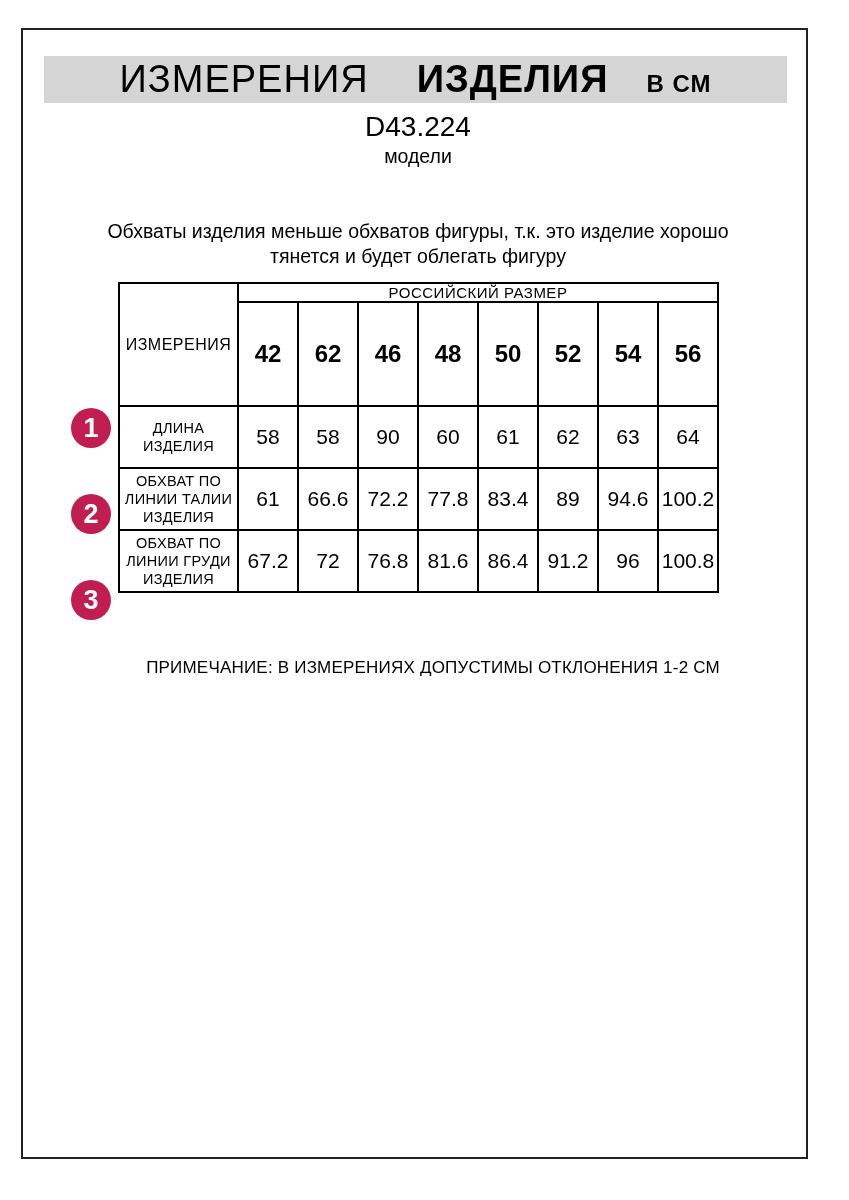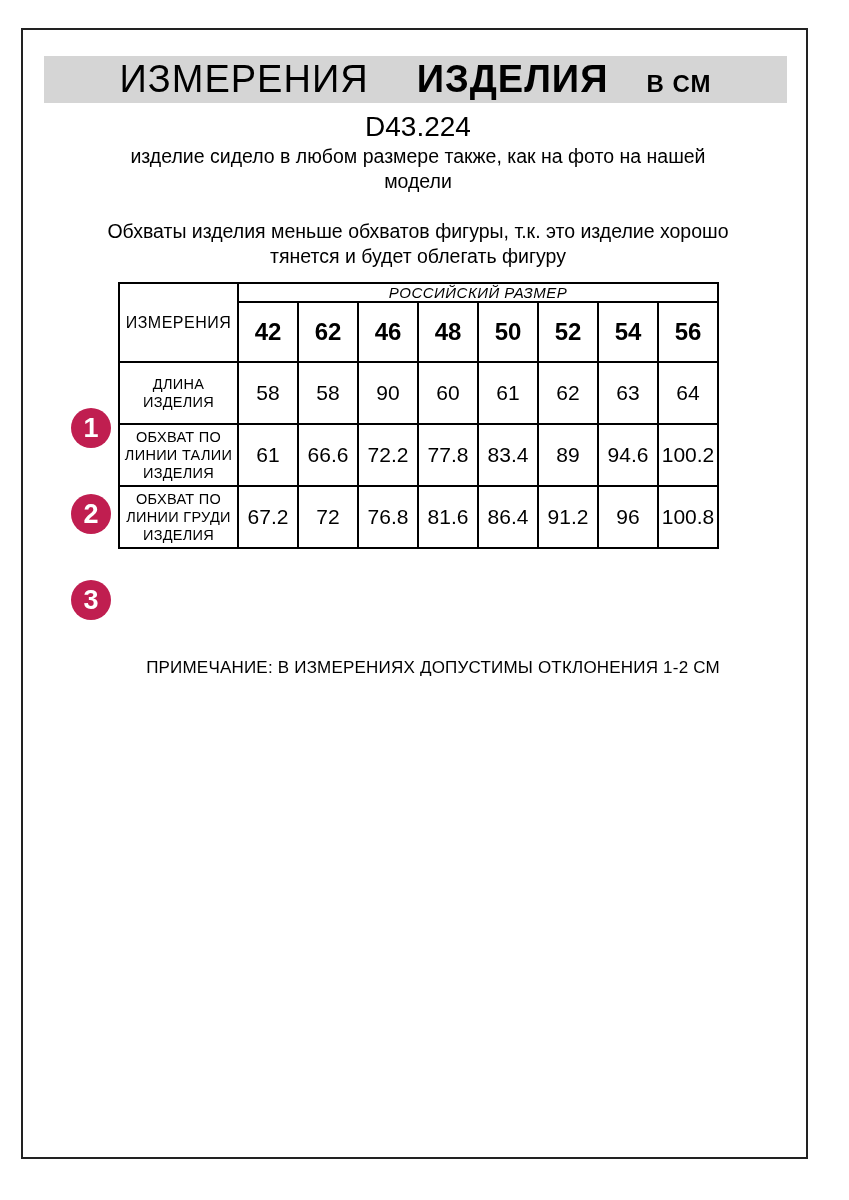--- a/index.html
+++ b/index.html
@@ -71,32 +71,31 @@
   .size-table td, .size-table th {
     border: 2px solid #000;
     text-align: center;
     vertical-align: middle;
     padding: 0;
     background: #fff;
   }
   .col-label { width: 119px; }
   .col-size  { width: 60px; }
   .row-group-header { height: 18px; }
-  .row-sizes { height: 60px; padding-left: 24px; }
+  .row-sizes { height: 104px; padding-left: 24px; }
   .row-data { height: 62px; }
   .corner-cell {
     font-size: 16px;
     font-weight: 400;
     letter-spacing: 0.5px;
   }
   .group-header-cell {
     font-size: 15px;
     font-weight: 400;
     letter-spacing: 0.5px;
-    font-style: italic;
   }
   .size-cell {
     font-size: 24px;
     font-weight: 700;
   }
   .label-cell {
     font-size: 14.5px;
     line-height: 18px;
     white-space: pre-line;
     letter-spacing: 0.3px;
@@ -132,21 +131,20 @@
 
 <div class="header-bar" style="background: rgb(213, 213, 213);">
   <span class="title-measurements">ИЗМЕРЕНИЯ</span>
   <span class="title-product">ИЗДЕЛИЯ</span>
   <span class="title-units">В СМ</span>
 </div>
 
 <div class="centerband product-code">D43.224</div>
 
 <div class="centerband intro-block-1">
-  <div class="intro-line">изделие сидело в любом размере также, как на фото на нашей</div>
   <div class="intro-line">модели</div>
 </div>
 
 <div class="centerband intro-block-2">
   <div class="intro-line">Обхваты изделия меньше обхватов фигуры, т.к. это изделие хорошо</div>
   <div class="intro-line">тянется и будет облегать фигуру</div>
 </div>
 
 <table class="size-table">
   <colgroup>

